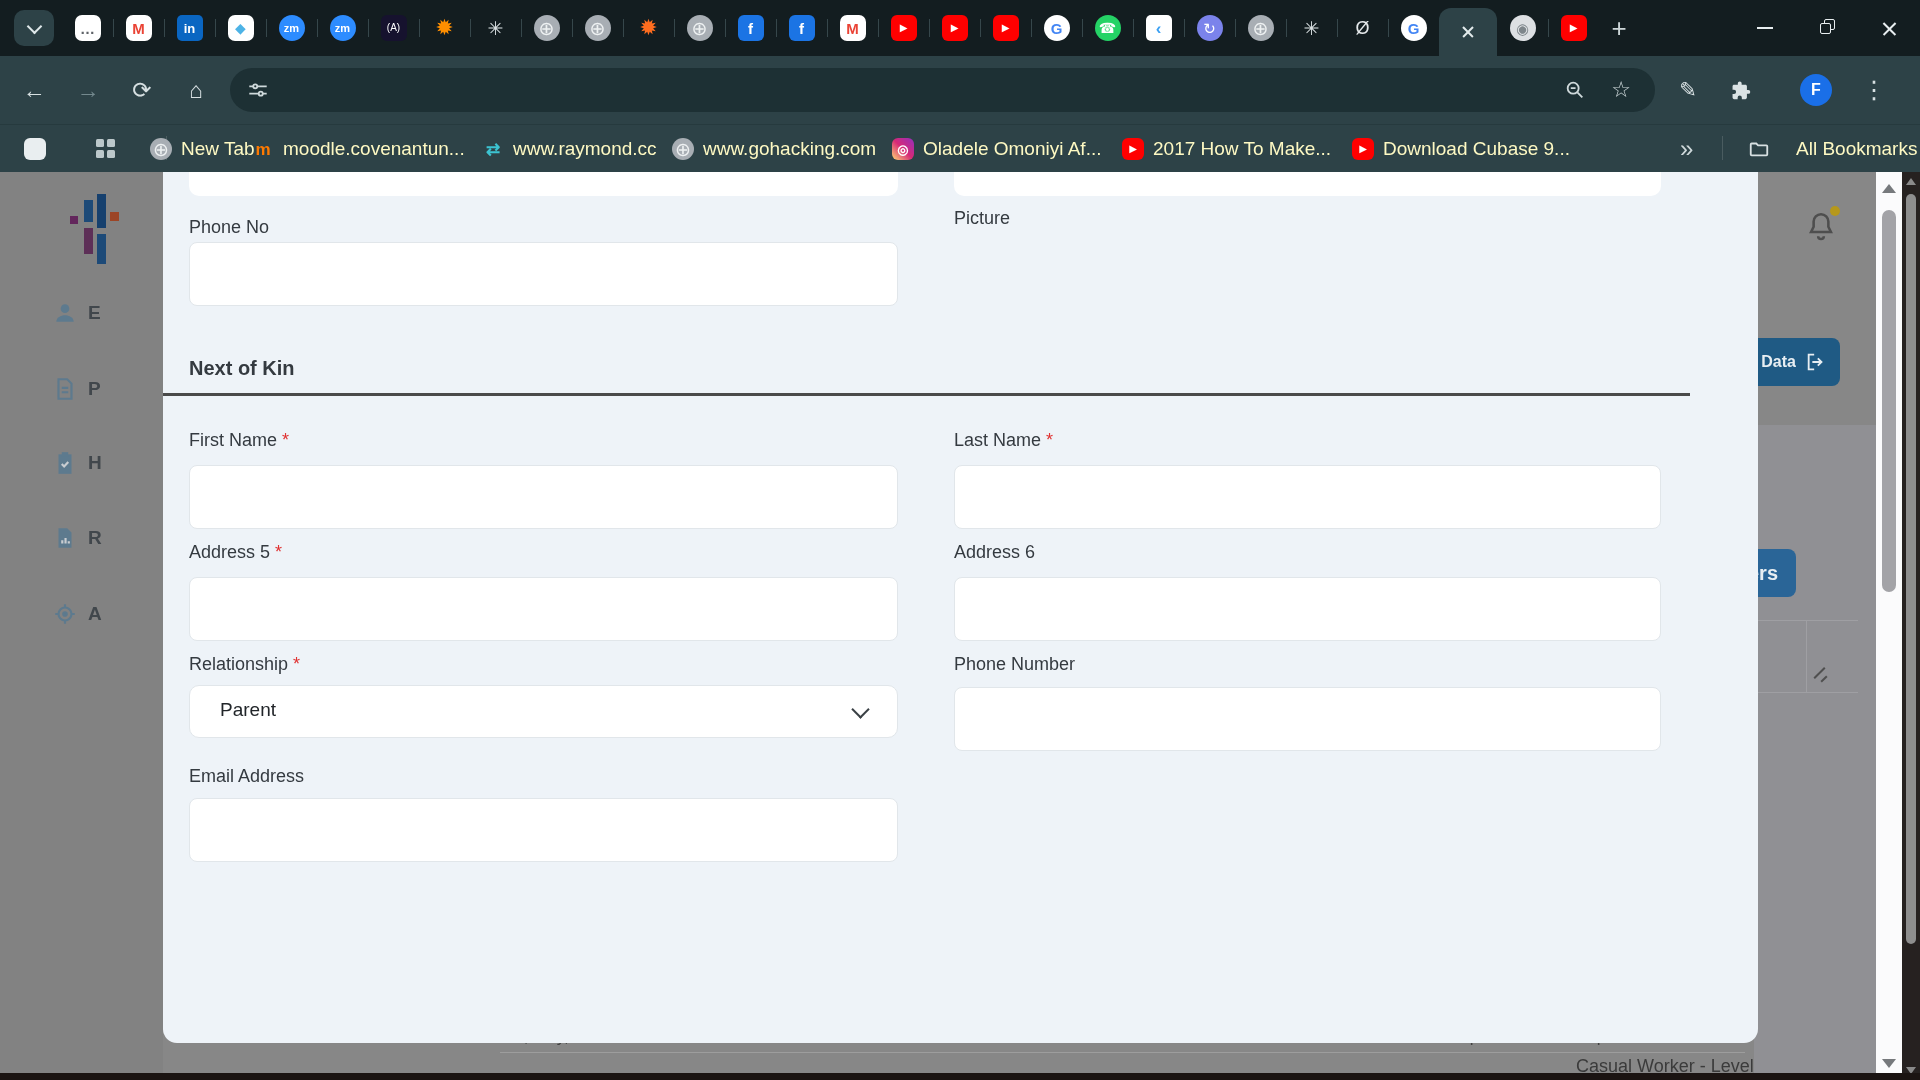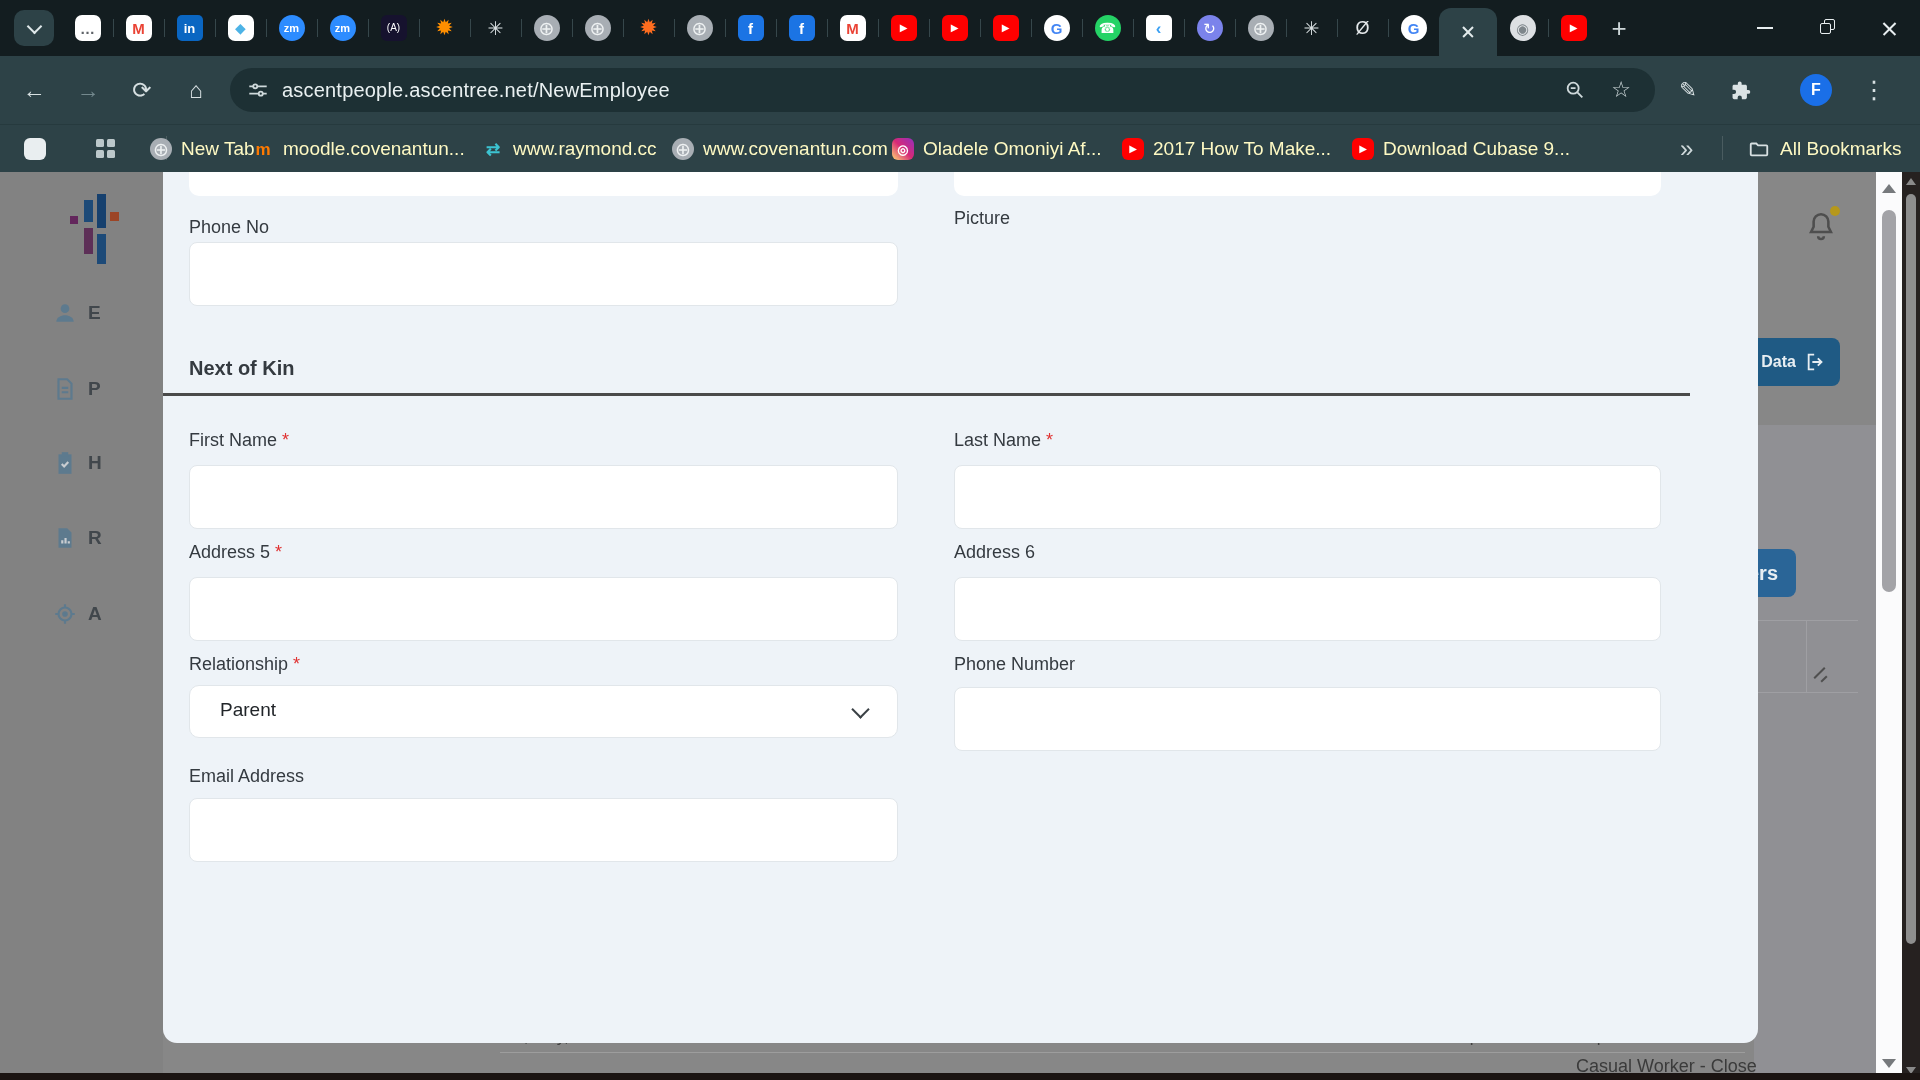--- a/index.html
+++ b/index.html
@@ -44,21 +44,21 @@
 
   
   #bookmarksbar{position:absolute;left:0;top:124px;width:1920px;height:48px;background:#2d4247;border-top:1px solid #263a3e}
   .bmitem{position:absolute;top:0;height:48px;display:flex;align-items:center;gap:9px;cursor:pointer}
   .bmlabel{font-size:19px;color:#fef9c3;white-space:nowrap}
   .bmicon{width:22px;height:22px;display:flex;align-items:center;justify-content:center;line-height:1}
   #sidepanelico{position:absolute;left:24px;top:13px;width:22px;height:22px;border-radius:6px;background:#e9eef0;cursor:pointer}
   #gridico{position:absolute;left:96px;top:14px;display:grid;grid-template-columns:8px 8px;gap:3px;cursor:pointer}
   #gridico span{width:8px;height:8px;background:#bcc8cb;border-radius:1.5px}
   #bmoverflow{position:absolute;left:1680px;top:0;height:48px;display:flex;align-items:center;font-size:24px;color:#cfd9db;cursor:pointer}
-  #allbm{position:absolute;left:1748px;top:0;height:48px;display:flex;align-items:center;gap:10px;cursor:pointer}
+  #allbm{position:absolute;left:1748px;top:0;height:48px;display:flex;align-items:center;gap:26px;cursor:pointer}
 
   
   #behind{position:absolute;left:0;top:172px;width:1876px;height:908px;background:#878787;overflow:hidden}
   #sidebarstrip{position:absolute;left:0;top:0;width:163px;height:908px;background:#828282}
   .logobar{position:absolute}
   .sbitem-icon{position:absolute;left:52px;width:26px;height:26px}
   .sbitem-label{position:absolute;left:88px;font-size:19px;color:#41474c;font-weight:bold}
   #bellwrap{position:absolute;left:1804px;top:36px;width:36px;height:40px}
   #belldot{position:absolute;left:1830px;top:34px;width:10px;height:10px;border-radius:50%;background:#b6981c}
   #databtn{position:absolute;left:1690px;top:166px;width:150px;height:48px;background:#1f5a84;border-radius:8px;display:flex;align-items:center;justify-content:flex-end;gap:9px;padding-right:13px;box-sizing:border-box;cursor:pointer}
@@ -224,21 +224,20 @@
     <div class="tbtn" style="left:118px">⟳</div>
     <div class="tbtn" style="left:172px">⌂</div>
     <div id="omnibox">
       <span id="siteinfo">
         <svg width="22" height="22" viewBox="0 0 24 24" fill="none" stroke="#cfd9db" stroke-width="2">
             <circle cx="9" cy="8" r="2.2"></circle>
             <path d="M2.5 8h4.3M11.2 8H21.5M2.5 16h10.3M17.2 16h4.3"></path>
             <circle cx="15" cy="16" r="2.2"></circle>
           </svg>
       </span>
-      <span id="urltext">ascentpeople.ascentree.net/NewEmployee</span>
       <div class="pillright" style="right:58px">
         <svg width="22" height="22" viewBox="0 0 24 24" fill="none" stroke="#cfd9db" stroke-width="2">
             <circle cx="10" cy="10" r="6"></circle>
             <path d="M14.6 14.6L20 20M7.4 10h5.2"></path>
           </svg>
       </div>
       <div class="pillright" style="right:12px;color:#cfd9db;font-size:22px">☆</div>
     </div>
     <div class="tbtn" style="left:1664px;font-size:21px;color:#dbe3e5">✎</div>
     <div class="tbtn" style="left:1716px">
@@ -268,21 +267,21 @@
         <div class="bmitem" style="left: 252px;">
           <span class="fav bmicon" style="background: transparent; color: rgb(255, 122, 0); border-radius: 0px; font-size: 17px; font-weight: 700; width: 22px; height: 22px;">m</span>
           <span class="bmlabel">moodle.covenantun...</span>
         </div>
         <div class="bmitem" style="left: 482px;">
           <span class="fav bmicon" style="background: transparent; color: rgb(60, 195, 209); border-radius: 0px; font-size: 17px; font-weight: 700; width: 22px; height: 22px;">⇄</span>
           <span class="bmlabel">www.raymond.cc</span>
         </div>
         <div class="bmitem" style="left: 672px;">
           <span class="fav bmicon" style="background: rgb(168, 174, 180); color: rgb(238, 241, 242); border-radius: 50%; font-size: 19px; width: 22px; height: 22px;">⊕</span>
-          <span class="bmlabel">www.covenantun.com</span>
+          <span class="bmlabel">www.gohacking.com</span>
         </div>
         <div class="bmitem" style="left: 892px;">
           <span class="fav bmicon" style="background: linear-gradient(45deg, rgb(254, 218, 117), rgb(214, 41, 118), rgb(150, 47, 191)); color: rgb(255, 255, 255); border-radius: 6px; font-size: 13px; font-weight: 700; width: 22px; height: 22px;">◎</span>
           <span class="bmlabel">Oladele Omoniyi Af...</span>
         </div>
         <div class="bmitem" style="left: 1122px;">
           <span class="fav bmicon" style="background: rgb(255, 0, 0); color: rgb(255, 255, 255); border-radius: 6px; font-size: 10px; width: 22px; height: 22px;">▶</span>
           <span class="bmlabel">2017 How To Make...</span>
         </div>
         <div class="bmitem" style="left: 1352px;">
@@ -363,21 +362,21 @@
     <div class="handleline" style="left:1820px;top:506px;width:8px"></div>
     <div id="btrow">
         <span class="btrow-cell" style="left: 495px;">Tue, May, 30</span>
         <span class="btrow-cell" style="left: 720px;">SAM SON</span>
         <span class="btrow-cell" style="left: 940px;">MOBILE</span>
         <span class="btrow-cell" style="left: 1148px;">Production Worker</span>
         <span class="btrow-cell" style="left: 1362px;">Production Department</span>
         <span class="btrow-cell" style="left: 1576px;">Supervisor 2 - Level 3</span>
       </div>
     <div id="btrowline"></div>
-    <div id="nextrow">Casual Worker - Close</div>
+    <div id="nextrow">Casual Worker - Level</div>
   </div>
 
   <div id="modal">
     <div class="cutfield" style="left:26px;width:709px"></div>
     <div class="cutfield" style="left:791px;width:707px"></div>
 
     <label class="flabel" style="left:26px;top:45px"><span>Phone No</span></label>
     <input class="finput colL" style="top: 70px;">
 
     <label class="flabel" style="left:791px;top:36px"><span>Picture</span></label>

